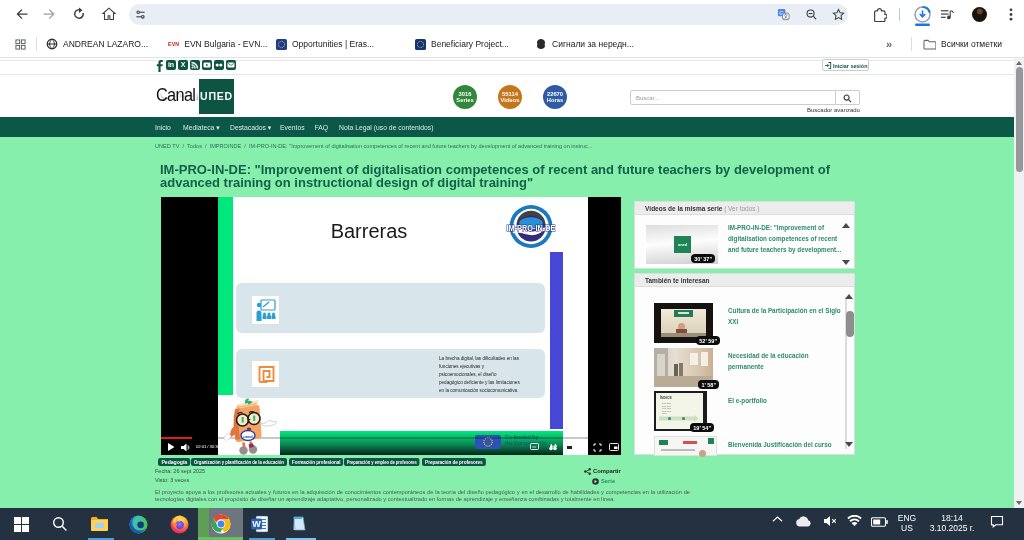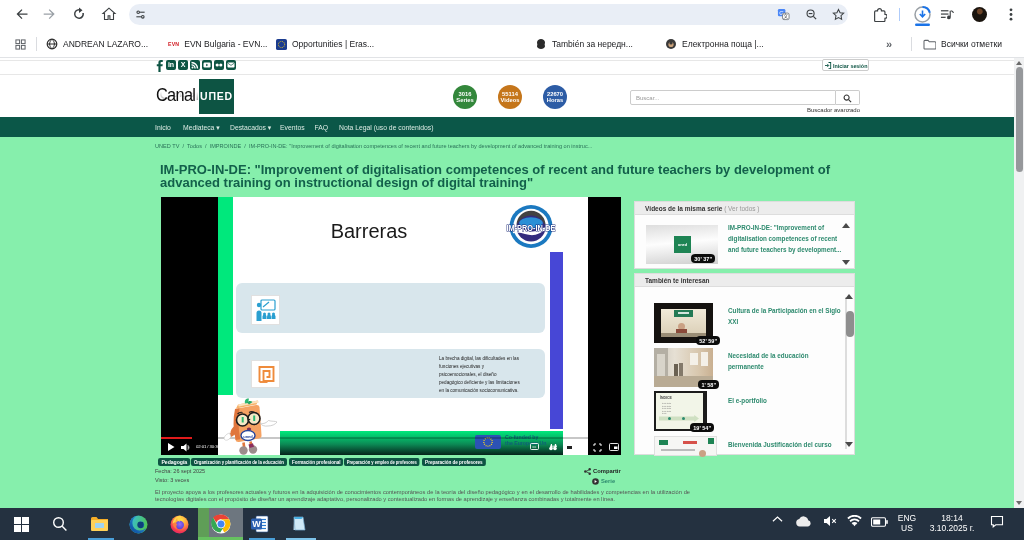--- a/index.html
+++ b/index.html
@@ -142,33 +142,32 @@
       <span style="color:#d11a21;font-size:5.2px;font-weight:bold;letter-spacing:0.2px">EVN</span>
       <span>EVN Bulgaria - EVN...</span>
     </div>
   <div class="bm" style="left:276px">
       <svg width="11" height="11" viewBox="0 0 12 12">
         <rect width="12" height="12" rx="2" fill="#1b3c8f"></rect>
         <circle cx="6" cy="6" r="3.4" fill="none" stroke="#ffd617" stroke-width="1" stroke-dasharray="0.9 0.9"></circle>
       </svg>
       <span>Opportunities | Eras...</span>
     </div>
+  <div class="bm" style="left:415px">
+      <svg width="11" height="11" viewBox="0 0 12 12">
+        <rect width="12" height="12" rx="2" fill="#12327c"></rect>
+        <circle cx="6" cy="6" r="3.4" fill="none" stroke="#ffd617" stroke-width="1" stroke-dasharray="0.9 0.9"></circle>
+      </svg>
+      <span>Beneficiary Project...</span>
+    </div>
   <div class="bm" style="left:535px">
       <svg width="12" height="12" viewBox="0 0 12 12">
         <path d="M6 1c2 0 4 1.4 4 3.5 0 1-.6 1.8-.2 2.8.4 1 .2 2-.8 2.7-1 .7-2 1-3 1s-2-.3-3-1c-1-.7-1.2-1.7-.8-2.7.4-1-.2-1.8-.2-2.8C2 2.4 4 1 6 1z" fill="#2b2b2b"></path>
       </svg>
-      <span>También за нередн...</span>
-    </div>
-  <div class="bm" style="left:665px">
-      <svg width="12" height="12" viewBox="0 0 12 12">
-        <circle cx="6" cy="6" r="5" fill="#3a3a3a"></circle>
-        <circle cx="6" cy="6.5" r="2.6" fill="#caa27a"></circle>
-        <circle cx="6" cy="5" r="1.6" fill="#3a3a3a"></circle>
-      </svg>
-      <span>Електронна поща |...</span>
+      <span>Сигнали за нередн...</span>
     </div>
   <div class="bm" style="left:886px;color:#5f6368;font-size:11px;font-weight:bold">
       <span>»</span>
     </div>
   <div class="abs" style="left:911px;top:7px;width:1px;height:14px;background:#dadce0"></div>
   <div class="bm" style="left:923px">
       <svg width="13" height="11" viewBox="0 0 14 12">
         <path d="M1 2.5a1 1 0 0 1 1-1h3.4l1.4 1.6H13a1 1 0 0 1 1 1V10a1 1 0 0 1-1 1H2a1 1 0 0 1-1-1z" fill="none" stroke="#5f6368" stroke-width="1.1"></path>
       </svg>
       <span>Всички отметки</span>

